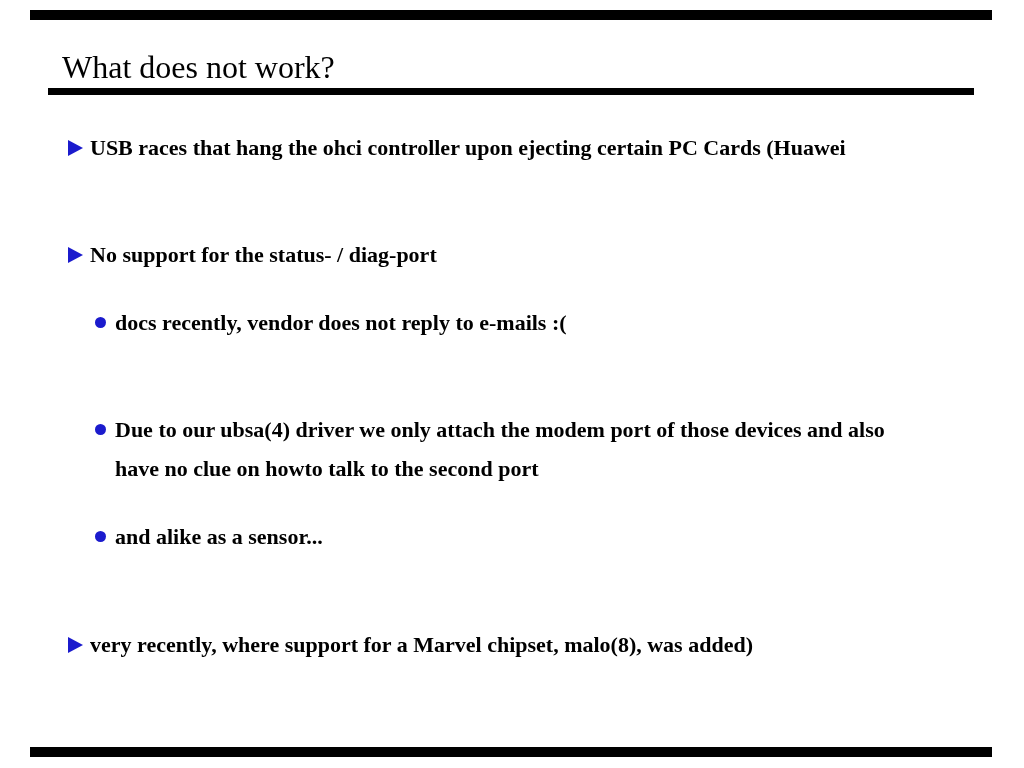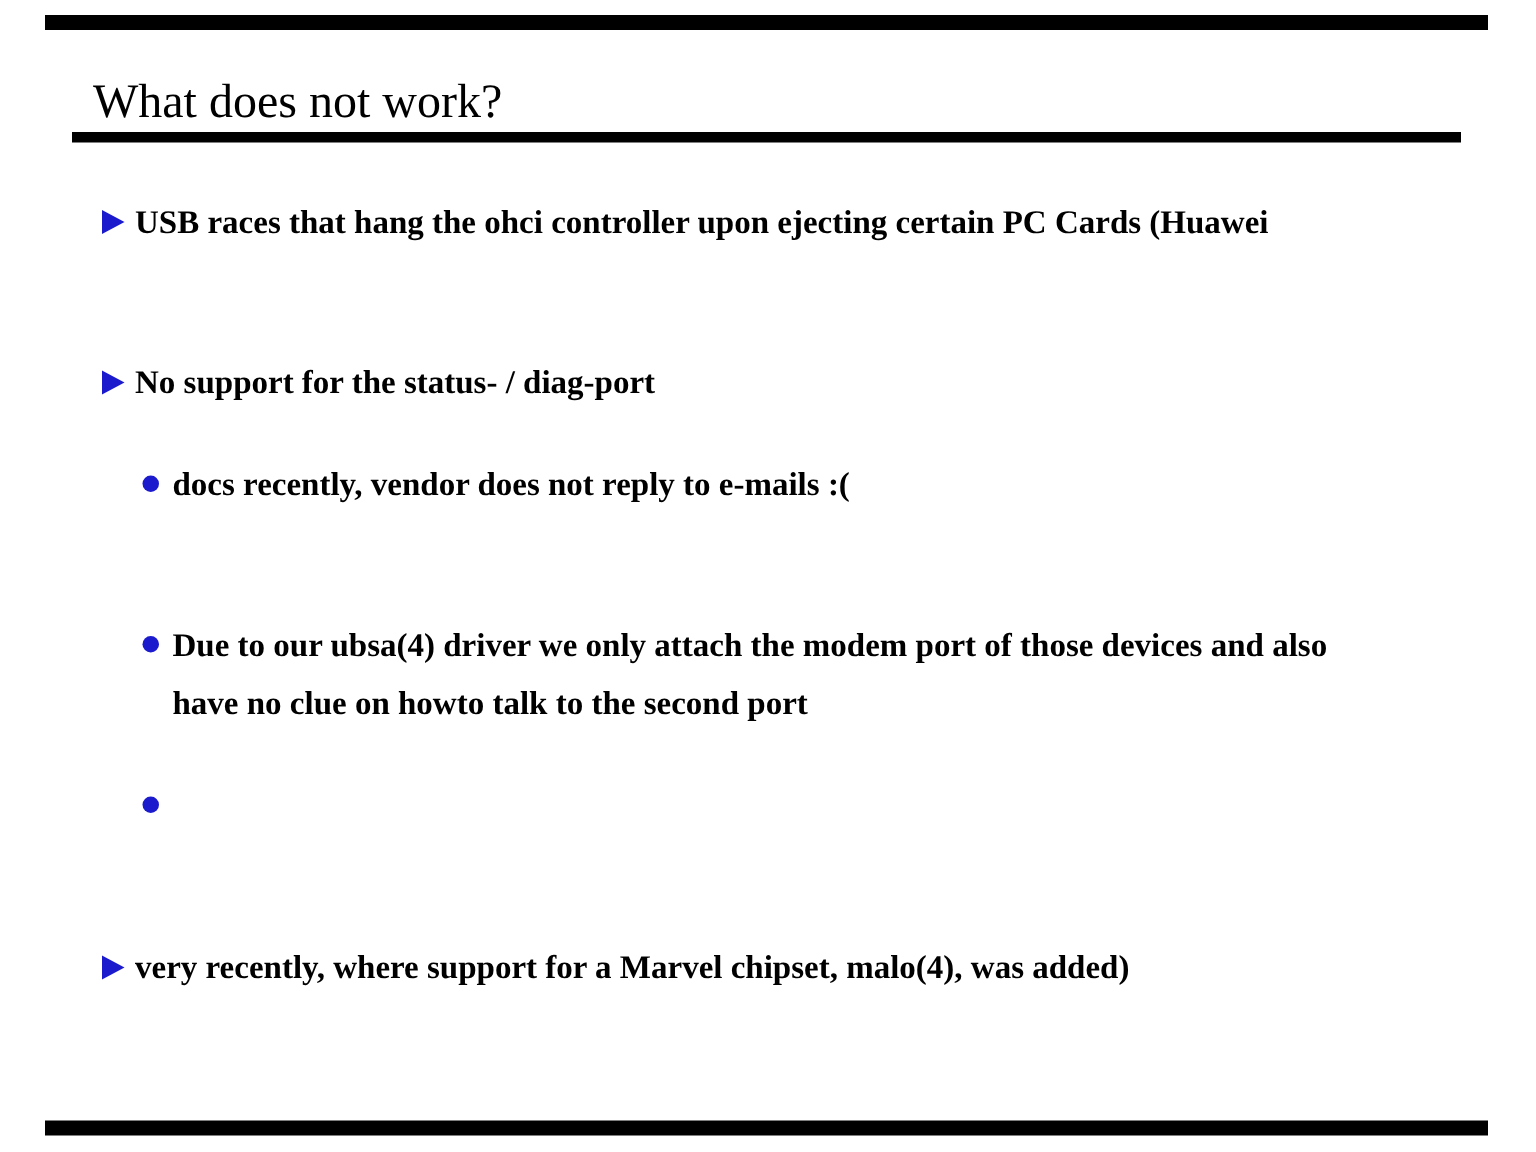--- a/index.html
+++ b/index.html
@@ -86,20 +86,21 @@
 </div>
 
 <div class="bullet l2" style="top:410px">
   <span class="marker dot"></span>
   <div class="ln">Due to our ubsa(4) driver we only attach the modem port of those devices and also</div>
   <div class="ln">have no clue on howto talk to the second port</div>
 </div>
 
 <div class="bullet l2" style="top:517px">
   <span class="marker dot"></span>
+  <div class="ln">and alike as a sensor...</div>
 </div>
 
 <div class="bullet l1" style="top:625px">
   <span class="marker tri"></span>
-  <div class="ln">very recently, where support for a Marvel chipset, malo(4), was added)</div>
+  <div class="ln">very recently, where support for a Marvel chipset, malo(8), was added)</div>
 </div>
 
 <div class="hbar bottom"></div>
 
 </body></html>

